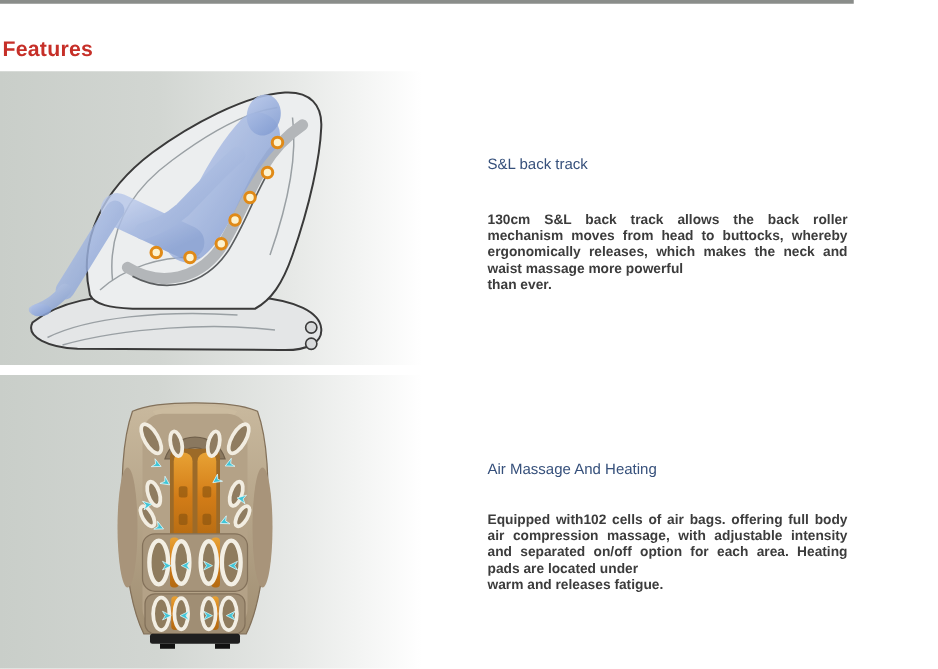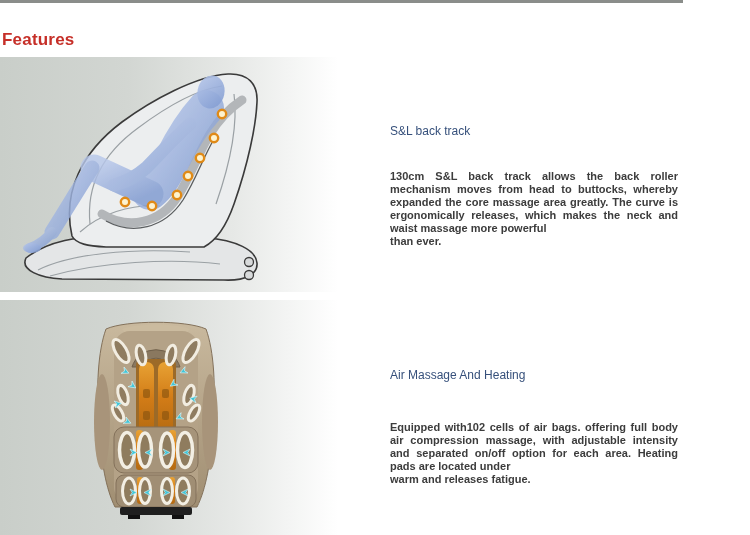--- a/index.html
+++ b/index.html
@@ -24,21 +24,21 @@
   .sec-heading{
     position:absolute;left:390px;font-size:12px;font-weight:400;color:#36507b;
   }
   #heading1{top:124px;}
   #heading2{top:368px;}
   .body-block{
     position:absolute;left:390px;width:288px;color:#3c3c3c;
     font-size:11px;font-weight:700;line-height:13px;
   }
   #body1{top:151px;margin-top:19px;}
-  #body2{top:421px;}
+  #body2{top:410px;}
   .bl{height:13px;white-space:nowrap;overflow:visible;}
   .j{text-align:justify;text-align-last:justify;}
   .l{text-align:right;text-align-last:left;}
 </style>
 </head>
 <body>
 
 <div class="topbar"></div>
 
 <div class="features-title">Features</div>
@@ -86,21 +86,20 @@
       <circle cx="167" cy="131" r="4.2" fill="#fdf3cf" stroke="#e08a17" stroke-width="2.4"></circle>
       <circle cx="142" cy="142" r="4.2" fill="#fdf3cf" stroke="#e08a17" stroke-width="2.4"></circle>
       <circle cx="115" cy="138" r="4.2" fill="#fdf3cf" stroke="#e08a17" stroke-width="2.4"></circle>
     </g>
   </svg>
 
   <div class="sec-heading" id="heading1">S&amp;L back track</div>
   <div class="body-block" id="body1">
     <div class="bl j">130cm S&amp;L back track allows the back roller</div>
     <div class="bl j">mechanism moves from head to buttocks, whereby</div>
-    <div class="bl j">expanded the core massage area greatly. The curve is</div>
     <div class="bl j">ergonomically releases, which makes the neck and</div>
     <div class="bl l">waist massage more powerful</div>
     <div class="bl l">than ever.</div>
   </div>
 </div>
 
 <div>
   <div class="imgpanel" id="panel2"></div>
 
   <svg class="art" id="art2" width="128" height="206" viewBox="0 0 128 206">

